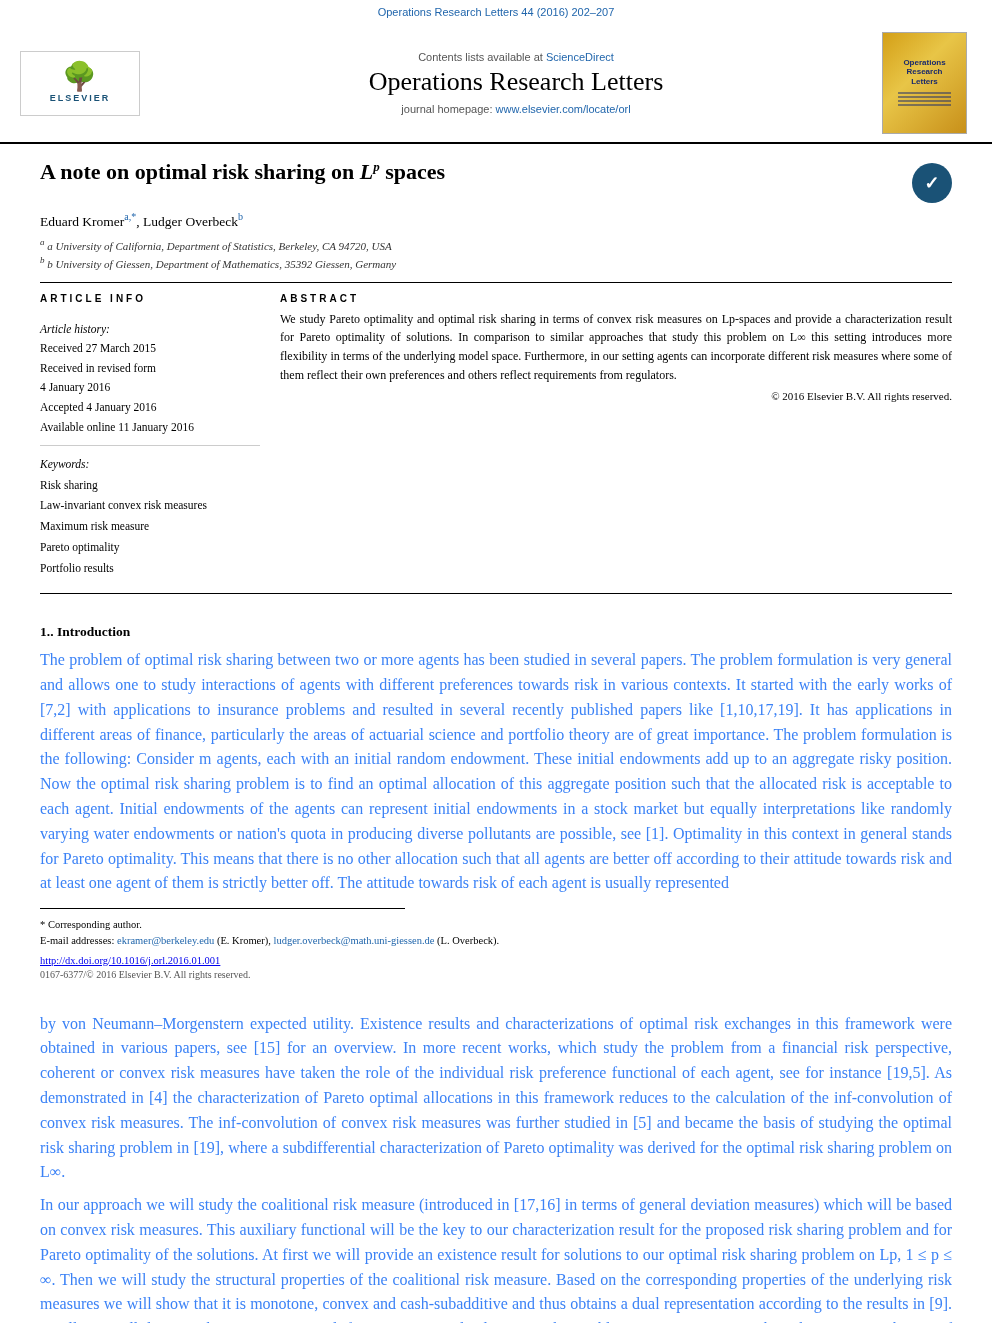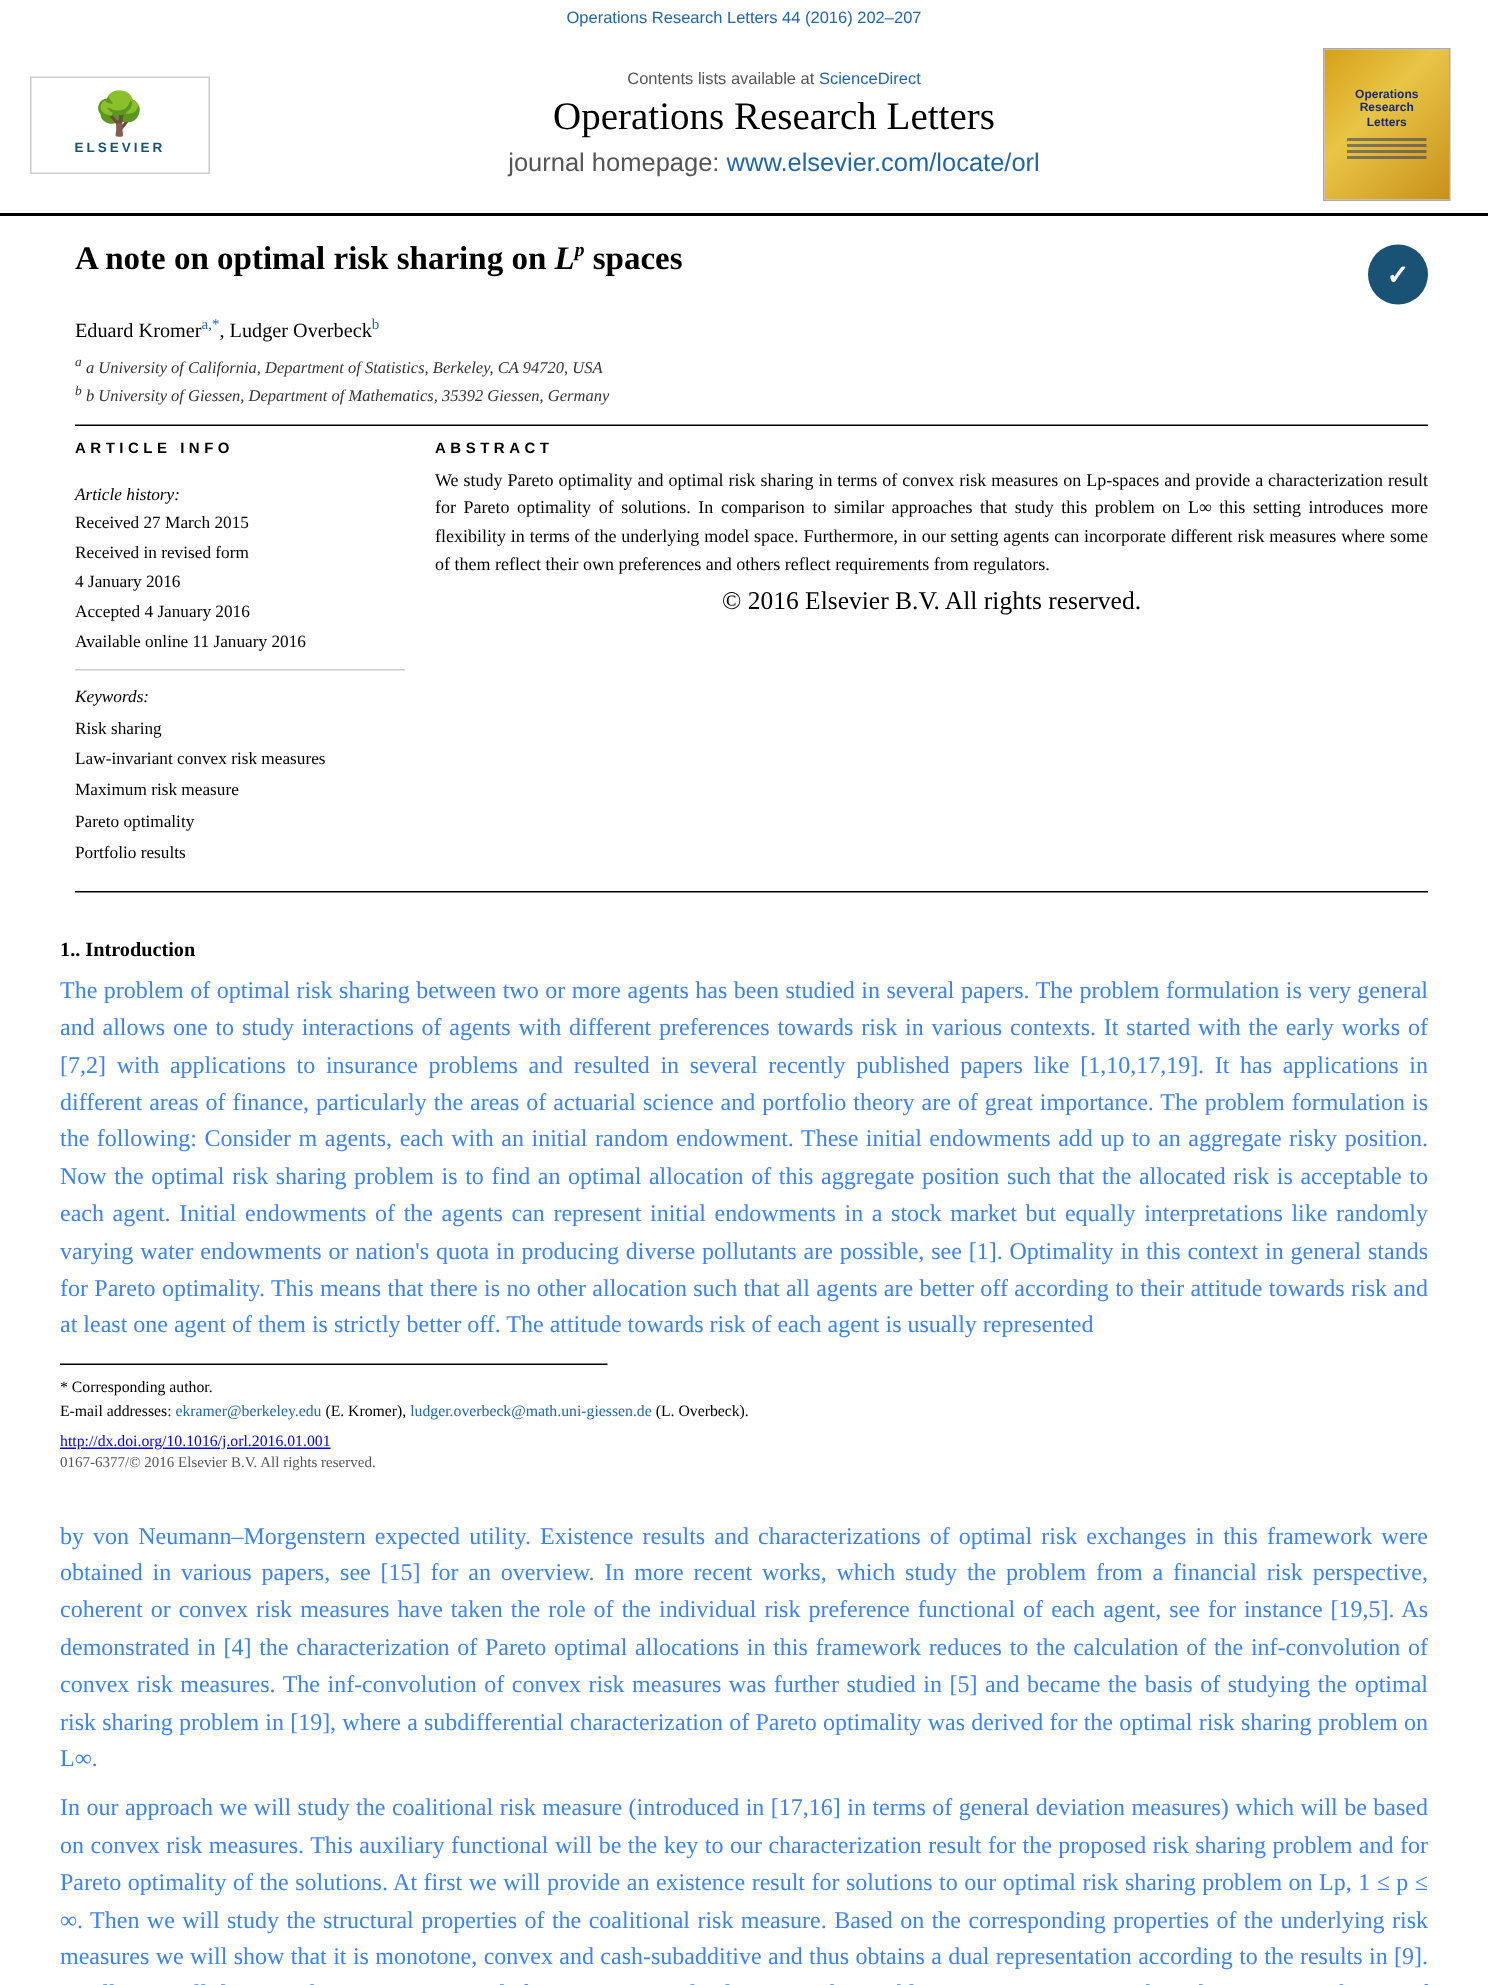--- a/index.html
+++ b/index.html
@@ -71,21 +71,21 @@
       text-decoration: none;
     }
     .journal-title-main {
       font-size: 26px;
       font-weight: normal;
       color: #000;
       margin: 4px 0 6px;
       font-family: 'Times New Roman', serif;
     }
     .journal-homepage {
-      font-size: 17px;
+      font-size: 11px;
       color: #555;
       font-family: Arial, sans-serif;
     }
     .journal-homepage a {
       color: #2166ac;
       text-decoration: none;
     }
 
     .header-right {
       width: 90px;
@@ -115,21 +115,21 @@
     }
     .cover-line {
       height: 2px;
       background: #1a2a6c;
       margin: 2px 0;
       opacity: 0.5;
     }
 
     
     .article-body {
-      padding: 15px 40px 20px 50px;
+      padding: 15px 40px 20px 40px;
     }
 
     .article-title-section {
       display: flex;
       justify-content: space-between;
       align-items: flex-start;
       margin-bottom: 8px;
     }
     .article-title {
       font-size: 22px;
@@ -229,22 +229,22 @@
       font-style: italic;
     }
 
     .abstract-text {
       font-size: 12px;
       line-height: 1.55;
       text-align: justify;
       color: #000;
     }
     .copyright-line {
-      font-size: 17px;
-      text-align: center;
+      font-size: 11px;
+      text-align: right;
       margin-top: 6px;
       color: #000;
     }
 
     
     .main-content {
       display: flex;
       gap: 32px;
       padding: 0 40px 20px 40px;
       flex-direction: column;

